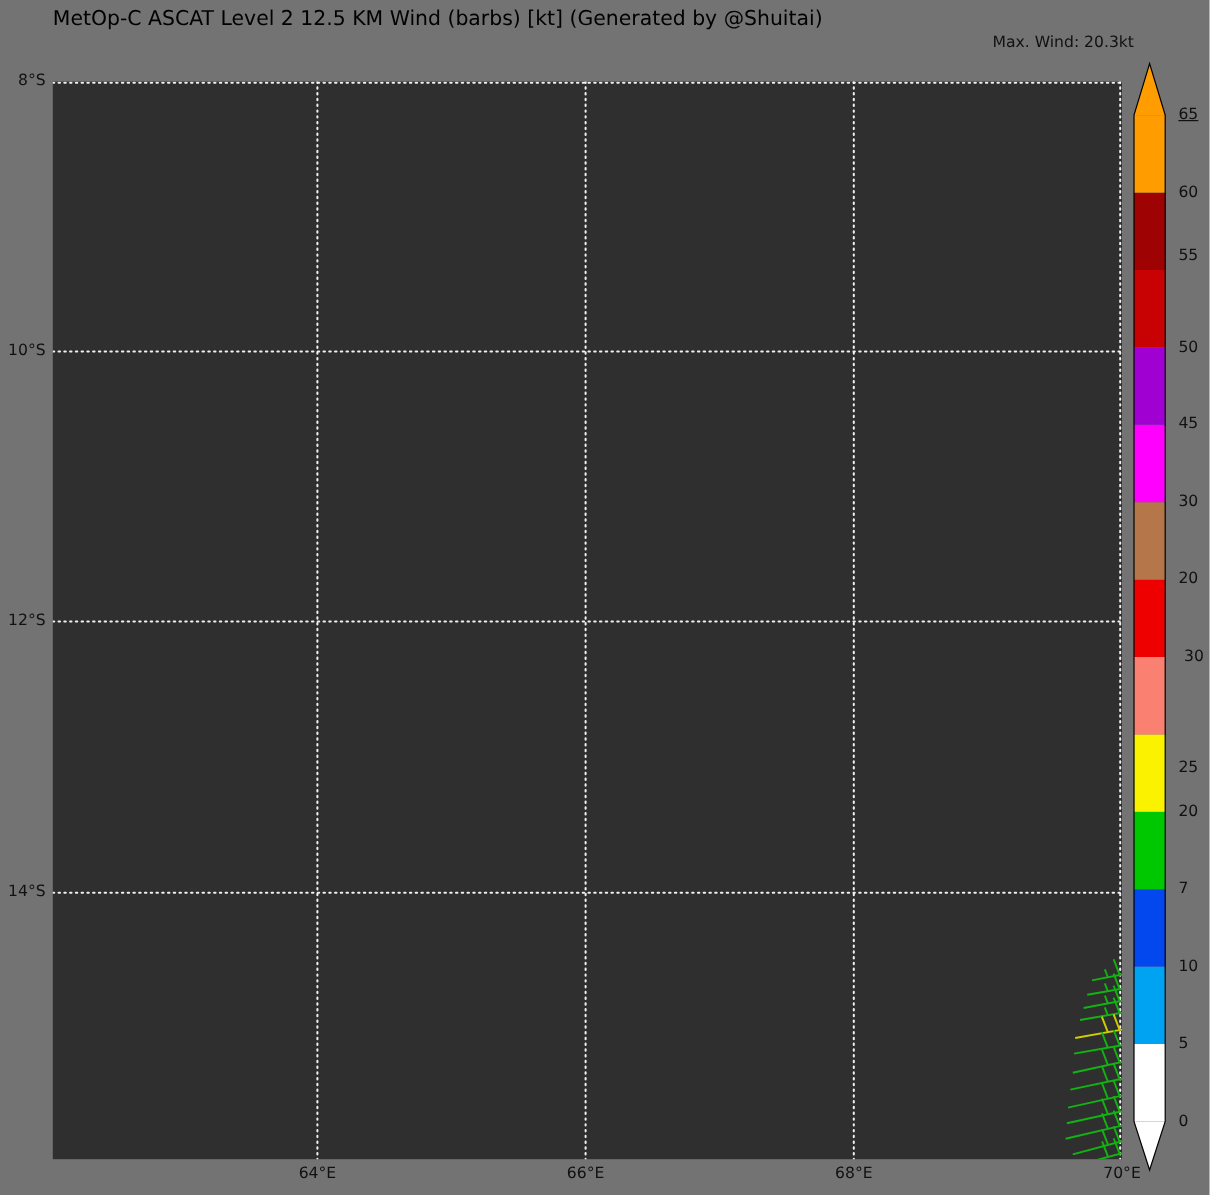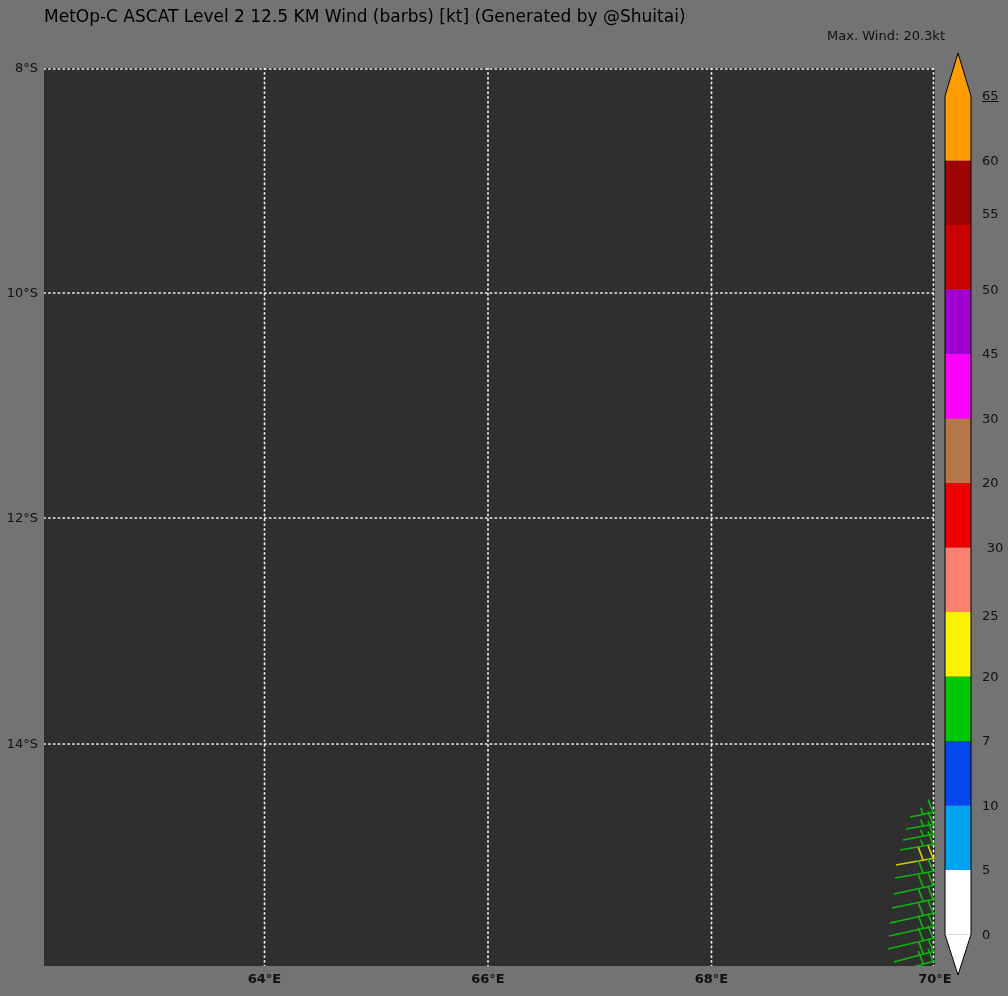--- a/index.html
+++ b/index.html
@@ -15,21 +15,21 @@
     position:absolute;left:44px;top:68px;width:891px;height:898px;
     background:#2f2f2f;
   }
   .plot svg{position:absolute;left:0;top:0;}
   .ytick{
     position:absolute;left:0;width:38px;text-align:right;
     font-size:13px;color:#111;line-height:16px;
   }
   .xtick{
     position:absolute;width:60px;text-align:center;top:971px;
-    font-size:13px;color:#111;line-height:16px;font-weight:bold;
+    font-size:13px;color:#111;line-height:16px;
   }
   .cbar-svg{position:absolute;left:944px;top:48px;}
   .cbar-label{
     position:absolute;left:982px;width:26px;text-align:left;
     font-size:13px;color:#111;line-height:16px;
   }
 </style>
 </head>
 <body>
 
@@ -149,21 +149,21 @@
       <polygon points="1,48 14,5 27,48" fill="#ff9c00"></polygon>
       <polygon points="1,886.5 14,927 27,886.5" fill="#ffffff"></polygon>
       <path d="M 1 48 L 14 5 L 27 48 L 27 886.5 L 14 927 L 1 886.5 Z" fill="none" stroke="#000000" stroke-width="1"></path>
     </svg>
   <div id="cbar-labels">
       <div class="cbar-label" style="top: 926.5px;">0</div>
       <div class="cbar-label" style="top: 862px;">5</div>
       <div class="cbar-label" style="top: 797.5px;">10</div>
       <div class="cbar-label" style="top: 733px;">7</div>
       <div class="cbar-label" style="top: 668.5px;">20</div>
-      <div class="cbar-label" style="top: 608px;">25</div>
+      <div class="cbar-label" style="top: 632px;">25</div>
       <div class="cbar-label" style="top: 539.5px; text-align: center;">30</div>
       <div class="cbar-label" style="top: 475px;">20</div>
       <div class="cbar-label" style="top: 410.5px;">30</div>
       <div class="cbar-label" style="top: 346px;">45</div>
       <div class="cbar-label" style="top: 281.5px;">50</div>
       <div class="cbar-label" style="top: 206px;">55</div>
       <div class="cbar-label" style="top: 152.5px;">60</div>
       <div class="cbar-label" style="top: 88px; text-decoration: underline;">65</div>
     </div>
 

